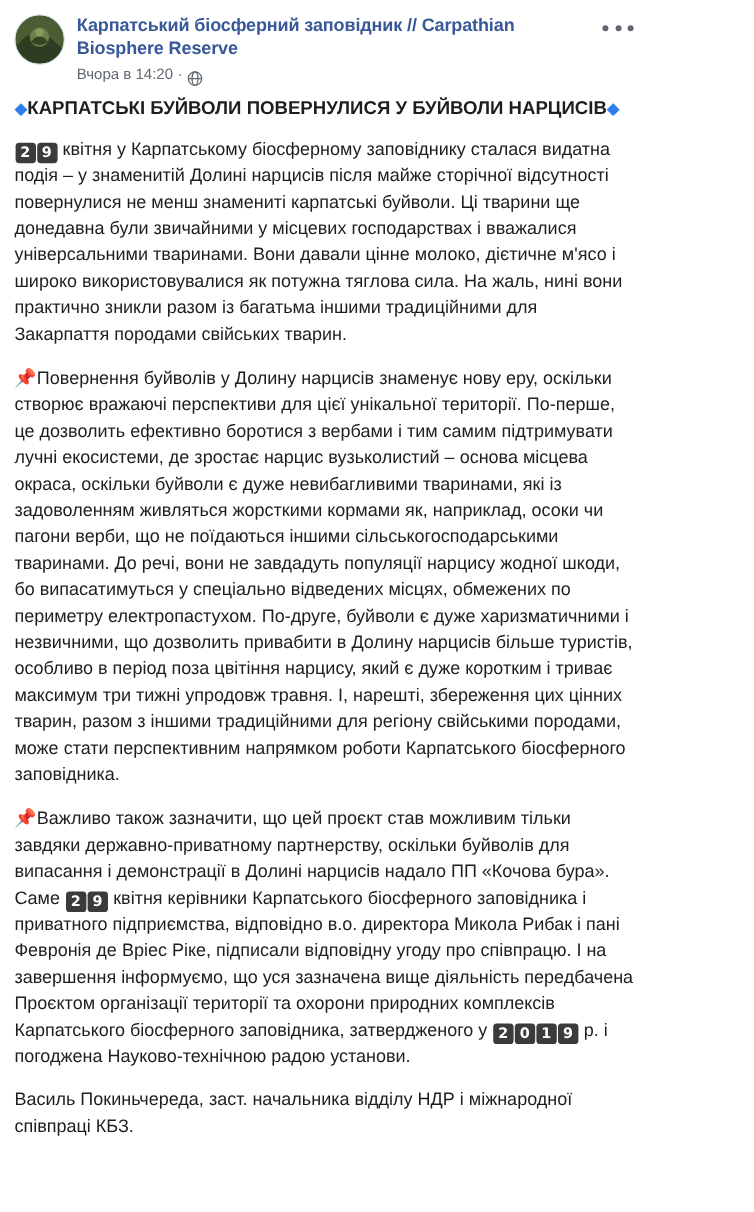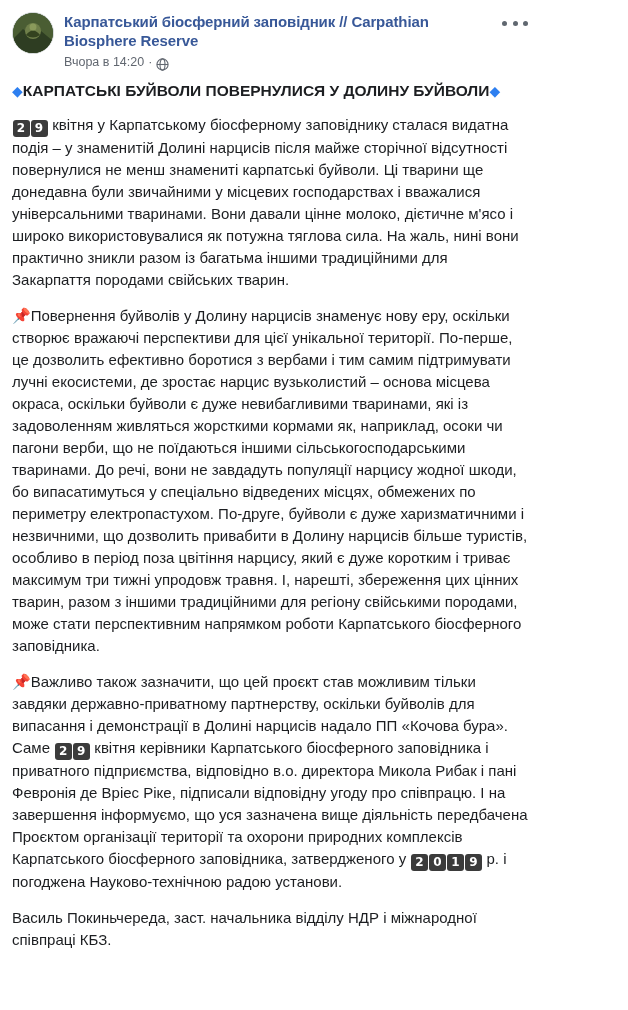--- a/index.html
+++ b/index.html
@@ -44,21 +44,21 @@
   }
   .page-name {
     font-size: 15px;
     line-height: 19px;
     font-weight: bold;
     color: #385898;
     letter-spacing: -0.1px;
   }
   .meta-row {
     display: flex;
-    align-items: center;
+    align-items: flex-end;
     margin-top: 4px;
     font-size: 12.5px;
     color: #616770;
     line-height: 16px;
   }
   .meta-sep {
     margin: 0 4px;
     color: #616770;
   }
   .globe-icon {
@@ -166,21 +166,21 @@
     <div class="more-btn">
       <i></i>
       <i></i>
       <i></i>
     </div>
   </div>
 
   <div class="post-body">
 
     <div class="para headline">
-      <span class="diamond emoji">◆</span><span>КАРПАТСЬКІ БУЙВОЛИ ПОВЕРНУЛИСЯ У ДОЛИНУ БУЙВОЛИ</span><span class="diamond emoji">◆</span>
+      <span class="diamond emoji">◆</span><span>КАРПАТСЬКІ БУЙВОЛИ ПОВЕРНУЛИСЯ У БУЙВОЛИ НАРЦИСІВ</span><span class="diamond emoji">◆</span>
     </div>
 
     <p class="para"><span class="keycap">2</span><span class="keycap">9</span><span> квітня у Карпатському біосферному заповіднику сталася видатна подія – у знаменитій Долині нарцисів після майже сторічної відсутності повернулися не менш знамениті карпатські буйволи. Ці тварини ще донедавна були звичайними у місцевих господарствах і вважалися універсальними тваринами. Вони давали цінне молоко, дієтичне м'ясо і широко використовувалися як потужна тяглова сила. На жаль, нині вони практично зникли разом із багатьма іншими традиційними для Закарпаття породами свійських тварин.</span></p>
 
     <p class="para"><span class="pin emoji">📌</span><span>Повернення буйволів у Долину нарцисів знаменує нову еру, оскільки створює вражаючі перспективи для цієї унікальної території. По-перше, це дозволить ефективно боротися з вербами і тим самим підтримувати лучні екосистеми, де зростає нарцис вузьколистий – основа місцева окраса, оскільки буйволи є дуже невибагливими тваринами, які із задоволенням живляться жорсткими кормами як, наприклад, осоки чи пагони верби, що не поїдаються іншими сільськогосподарськими тваринами. До речі, вони не завдадуть популяції нарцису жодної шкоди, бо випасатимуться у спеціально відведених місцях, обмежених по периметру електропастухом. По-друге, буйволи є дуже харизматичними і незвичними, що дозволить привабити в Долину нарцисів більше туристів, особливо в період поза цвітіння нарцису, який є дуже коротким і триває максимум три тижні упродовж травня. І, нарешті, збереження цих цінних тварин, разом з іншими традиційними для регіону свійськими породами, може стати перспективним напрямком роботи Карпатського біосферного заповідника.</span></p>
 
     <p class="para"><span class="pin emoji">📌</span><span>Важливо також зазначити, що цей проєкт став можливим тільки завдяки державно-приватному партнерству, оскільки буйволів для випасання і демонстрації в Долині нарцисів надало ПП «Кочова бура». Саме </span><span class="keycap">2</span><span class="keycap">9</span><span> квітня керівники Карпатського біосферного заповідника і приватного підприємства, відповідно в.о. директора Микола Рибак і пані Февронія де Вріес Ріке, підписали відповідну угоду про співпрацю. І на завершення інформуємо, що уся зазначена вище діяльність передбачена Проєктом організації території та охорони природних комплексів Карпатського біосферного заповідника, затвердженого у </span><span class="keycap">2</span><span class="keycap">0</span><span class="keycap">1</span><span class="keycap">9</span><span> р. і погоджена Науково-технічною радою установи.</span></p>
 
     <p class="para"><span>Василь Покиньчереда, заст. начальника відділу НДР і міжнародної співпраці КБЗ.</span></p>
 

